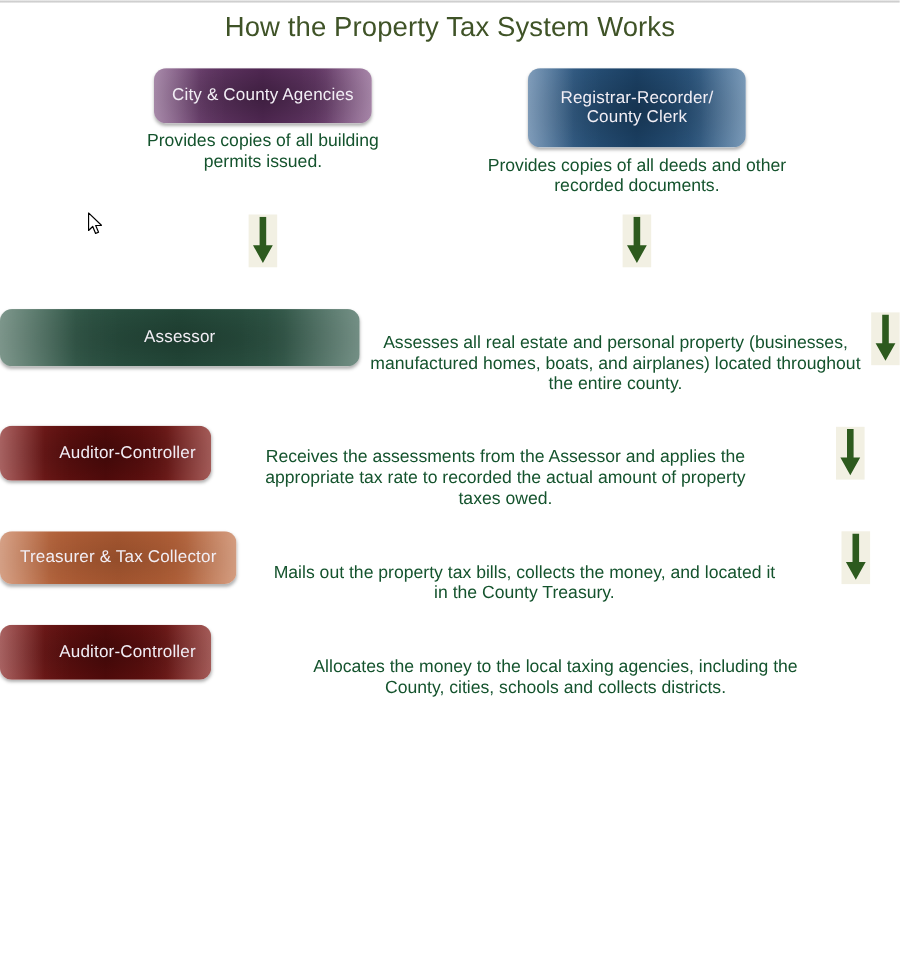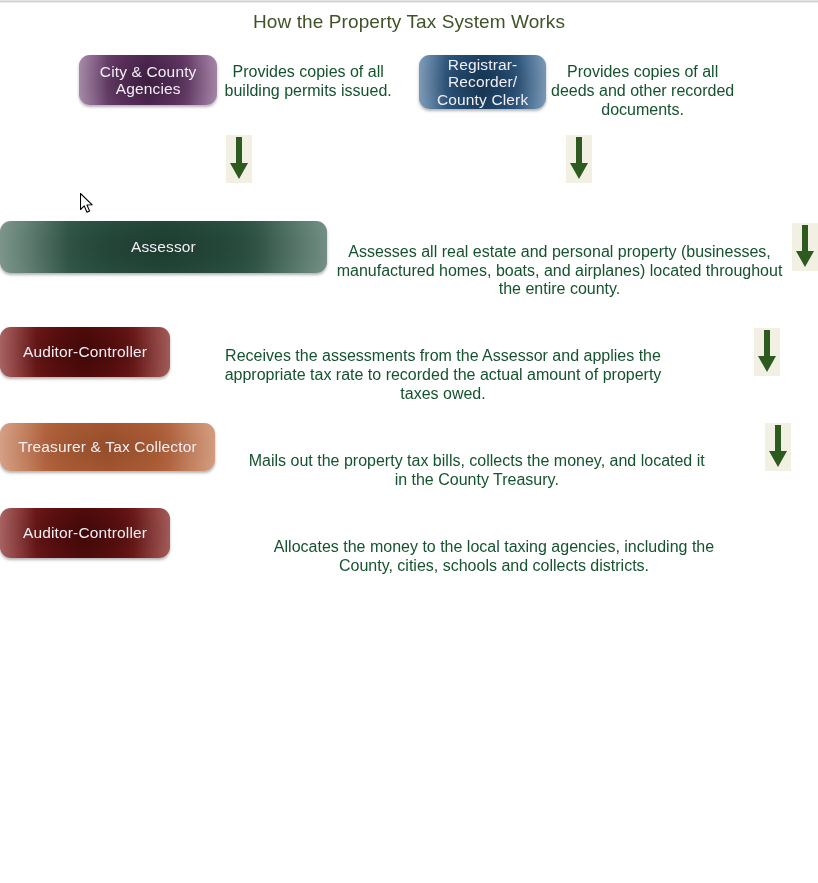--- a/index.html
+++ b/index.html
@@ -21,40 +21,41 @@
   }
   .page {
     position: absolute;
     top: 4px; left: 0;
     width: 818px;
     height: 879px;
   }
   .title {
     text-align: center;
     color: #3f5327;
-    font-size: 19px;
+    font-size: 25px;
     font-weight: normal;
     letter-spacing: 0.1px;
     margin: 0;
     padding-top: 7px;
     font-family: "Liberation Sans", sans-serif;
   }
 
   
   .flow { position: relative; width: 818px; }
 
   .row-two {
     display: flex;
     justify-content: center;
     align-items: flex-start;
     margin-top: 22px;
   }
   .col {
     display: flex;
-    flex-direction: row;
+    flex-direction: column;
+    align-items: center;
   }
   .col-left  { width: 320px; margin-right: 10px; }
   .col-right { width: 320px; margin-left: 10px; }
 
   
   .node {
     position: relative;
     display: flex;
     align-items: center;
     justify-content: center;
@@ -84,36 +85,37 @@
     pointer-events: none;
   }
 
   .node-purple {
     width: 198px; height: 50px;
     background:
       radial-gradient(115% 150% at 50% 52%, rgba(0,0,0,0.34) 0%, rgba(0,0,0,0.10) 45%, rgba(0,0,0,0) 72%),
       linear-gradient(to right, #8d5f90 0%, #6d3d70 26%, #5d2e60 50%, #6d3d70 74%, #9a6c9c 100%);
   }
   .node-blue {
-    width: 198px; height: 54px;
+    width: 198px; height: 72px;
     background:
       radial-gradient(115% 150% at 50% 52%, rgba(0,0,0,0.30) 0%, rgba(0,0,0,0.08) 46%, rgba(0,0,0,0) 74%),
       linear-gradient(to right, #4d79a6 0%, #2d5b87 26%, #1f4a73 50%, #2d5b87 74%, #5a85ae 100%);
   }
   .node-green {
     width: 330px; height: 52px;
     background:
       radial-gradient(115% 150% at 50% 52%, rgba(0,0,0,0.26) 0%, rgba(0,0,0,0.07) 48%, rgba(0,0,0,0) 76%),
       linear-gradient(to right, #4a7160 0%, #2f5948 26%, #27503f 50%, #2f5948 74%, #52786a 100%);
   }
   .node-red {
-    width: 170px; height: 50px;
+    width: 192px; height: 50px;
     background:
       radial-gradient(115% 150% at 50% 52%, rgba(0,0,0,0.30) 0%, rgba(0,0,0,0.08) 46%, rgba(0,0,0,0) 74%),
       linear-gradient(to right, #8d2120 0%, #6d1312 26%, #5c0c0c 50%, #6d1312 74%, #93302c 100%);
+    justify-content: flex-end;
   }
   .node-orange {
     width: 215px; height: 48px;
     background:
       radial-gradient(115% 150% at 50% 52%, rgba(0,0,0,0.16) 0%, rgba(0,0,0,0.04) 48%, rgba(0,0,0,0) 78%),
       linear-gradient(to right, #cb7c54 0%, #b96339 26%, #b05c33 50%, #b96339 74%, #cf8660 100%);
   }
 
   
   .caption {

